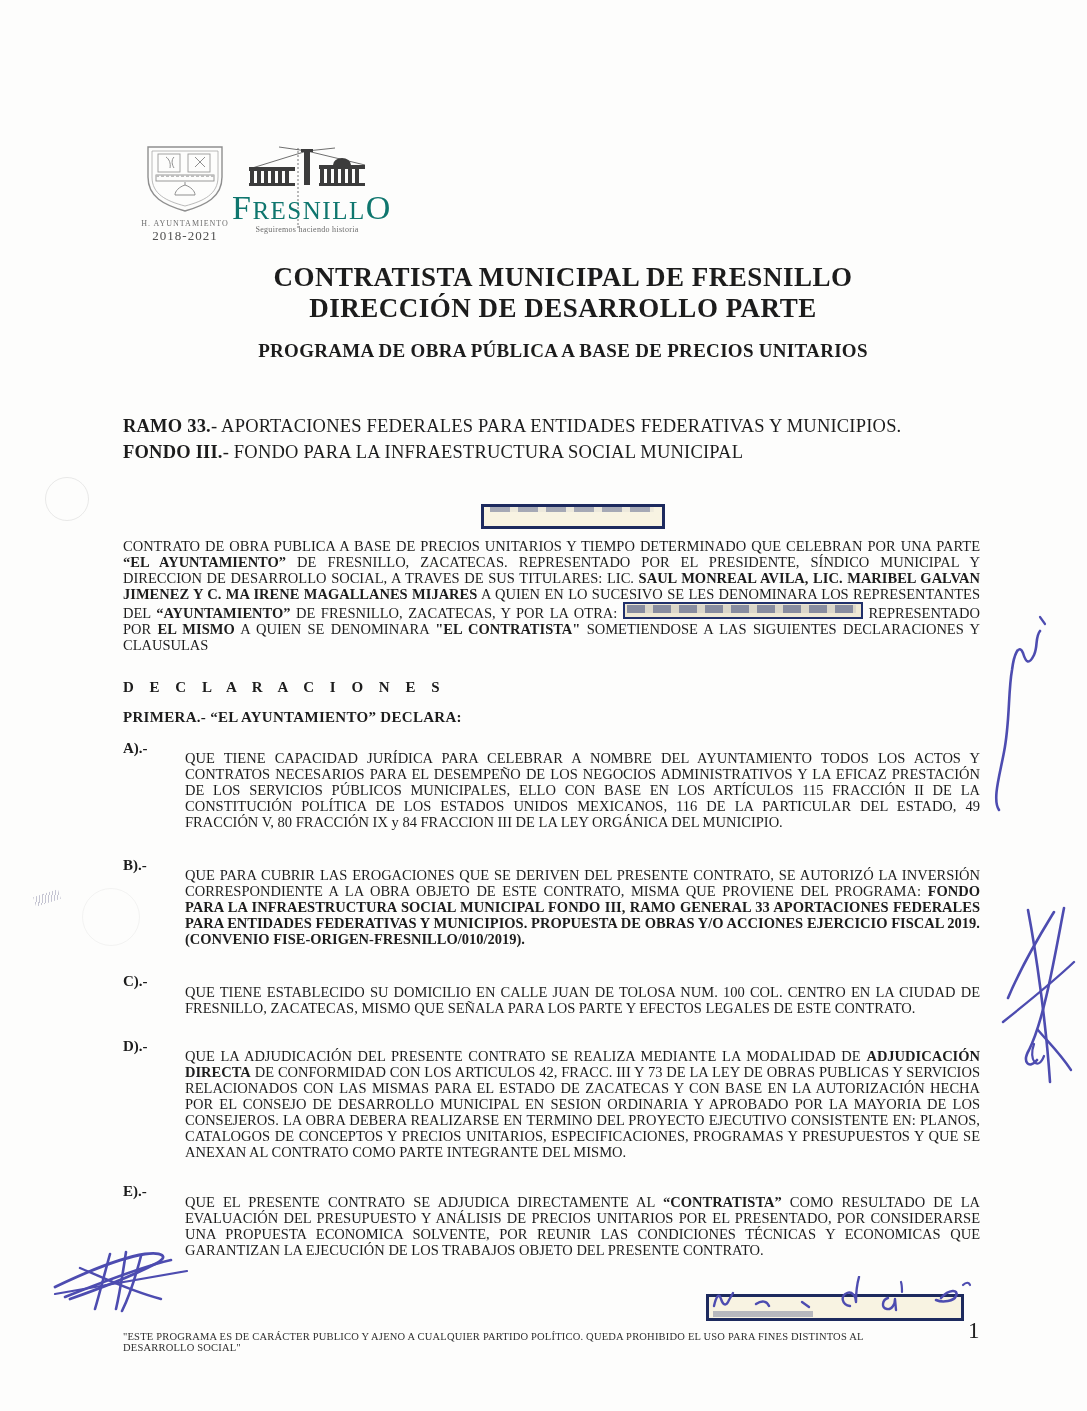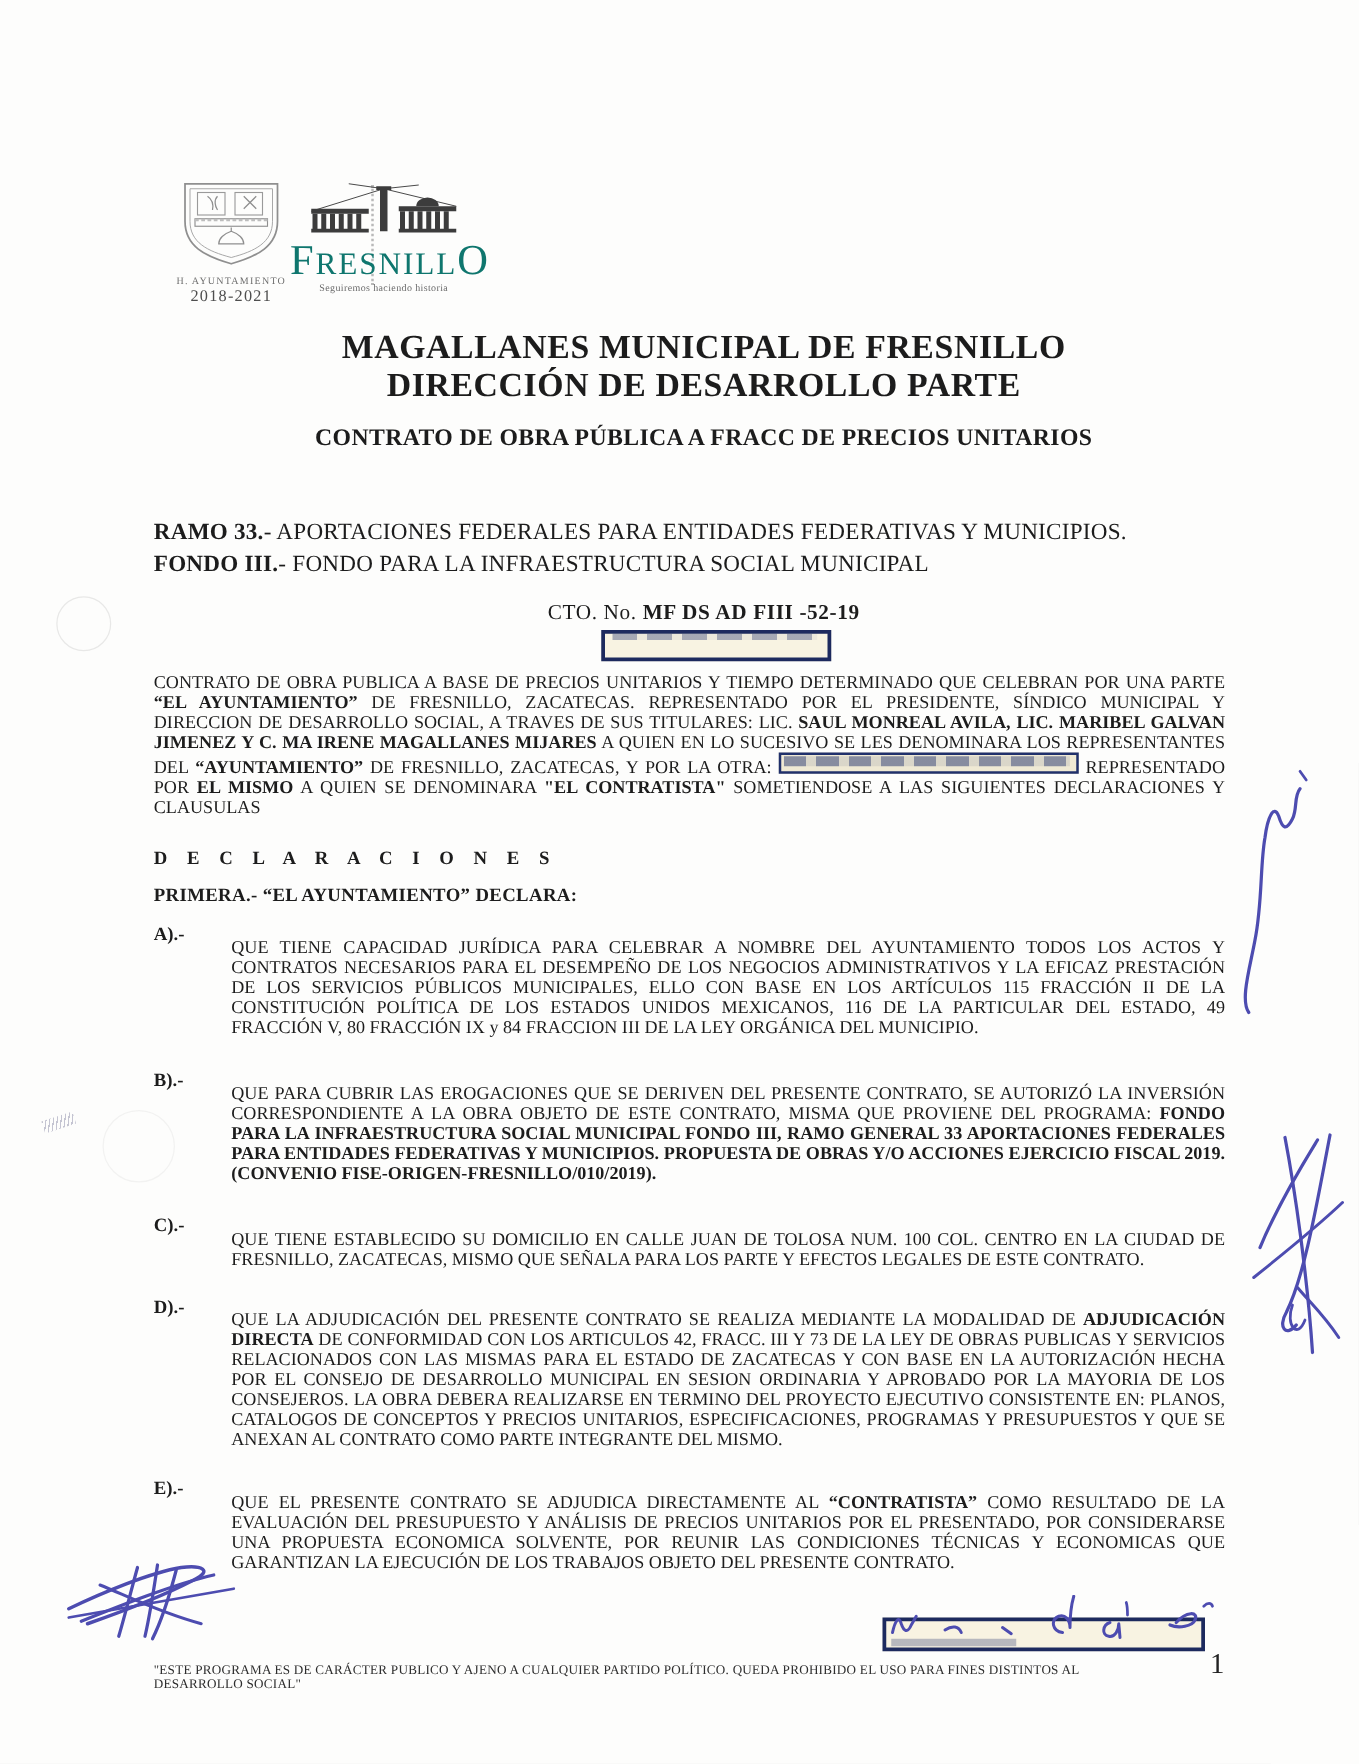--- a/index.html
+++ b/index.html
@@ -105,32 +105,31 @@
         <rect x="111" y="24" width="4" height="16"></rect>
           <rect x="118" y="24" width="4" height="16"></rect>
         <rect x="82" y="38" width="46" height="3"></rect>
       </g>
     </svg>
     <div class="brand-word"><span class="big">F</span><span>RESNILL</span><span class="big">O</span></div>
     <div class="brand-tag">Seguiremos haciendo historia</div>
   </div>
 
   <div class="col title-block">
-    <div>MAGALLANES MUNICIPAL DE FRESNILLO</div>
+    <div>CONTRATISTA MUNICIPAL DE FRESNILLO</div>
     <div>DIRECCIÓN DE DESARROLLO PARTE</div>
   </div>
 
-  <div class="col subtitle">CONTRATO DE OBRA PÚBLICA A FRACC DE PRECIOS UNITARIOS</div>
+  <div class="col subtitle">PROGRAMA DE OBRA PÚBLICA A BASE DE PRECIOS UNITARIOS</div>
 
   <div class="col ramo">
     <div><span class="b">RAMO 33.</span><span>- APORTACIONES FEDERALES PARA ENTIDADES FEDERATIVAS Y MUNICIPIOS.</span></div>
     <div><span class="b">FONDO III.</span><span>- FONDO PARA LA INFRAESTRUCTURA SOCIAL MUNICIPAL</span></div>
   </div>
 
-  <div class="col cto"><span>CTO. No. </span><span class="b">MF DS AD FIII -52-19</span></div>
 
   <div class="redact-cto"></div>
 
   <div class="col body-text intro"><span>CONTRATO DE OBRA PUBLICA A BASE DE PRECIOS UNITARIOS Y TIEMPO DETERMINADO QUE CELEBRAN POR UNA PARTE </span><span class="b">“EL AYUNTAMIENTO”</span><span> DE FRESNILLO, ZACATECAS. REPRESENTADO POR EL PRESIDENTE, SÍNDICO MUNICIPAL Y DIRECCION DE DESARROLLO SOCIAL, A TRAVES DE SUS TITULARES: LIC. </span><span class="b">SAUL MONREAL AVILA, LIC. MARIBEL GALVAN JIMENEZ Y C. MA IRENE MAGALLANES MIJARES</span><span> A QUIEN EN LO SUCESIVO SE LES DENOMINARA LOS REPRESENTANTES DEL </span><span class="b">“AYUNTAMIENTO”</span><span> DE FRESNILLO, ZACATECAS, Y POR LA OTRA: </span><span class="redact-inline"></span><span> REPRESENTADO POR </span><span class="b">EL MISMO</span><span> A QUIEN SE DENOMINARA </span><span class="b">"EL CONTRATISTA"</span><span> SOMETIENDOSE A LAS SIGUIENTES DECLARACIONES Y CLAUSULAS</span></div>
 
   <div class="col decl-heading">D E C L A R A C I O N E S</div>
   <div class="col primera">PRIMERA.- “EL AYUNTAMIENTO” DECLARA:</div>
 
   <div class="decl-label" style="top:740px">A).-</div>
   <div class="decl-text body-text" style="top:750px"><span>QUE TIENE CAPACIDAD JURÍDICA PARA CELEBRAR A NOMBRE DEL AYUNTAMIENTO TODOS LOS ACTOS Y CONTRATOS NECESARIOS PARA EL DESEMPEÑO DE LOS NEGOCIOS ADMINISTRATIVOS Y LA EFICAZ PRESTACIÓN DE LOS SERVICIOS PÚBLICOS MUNICIPALES, ELLO CON BASE EN LOS ARTÍCULOS 115 FRACCIÓN II DE LA CONSTITUCIÓN POLÍTICA DE LOS ESTADOS UNIDOS MEXICANOS, 116 DE LA PARTICULAR DEL ESTADO, 49 FRACCIÓN V, 80 FRACCIÓN IX y 84 FRACCION III DE LA LEY ORGÁNICA DEL MUNICIPIO.</span></div>

